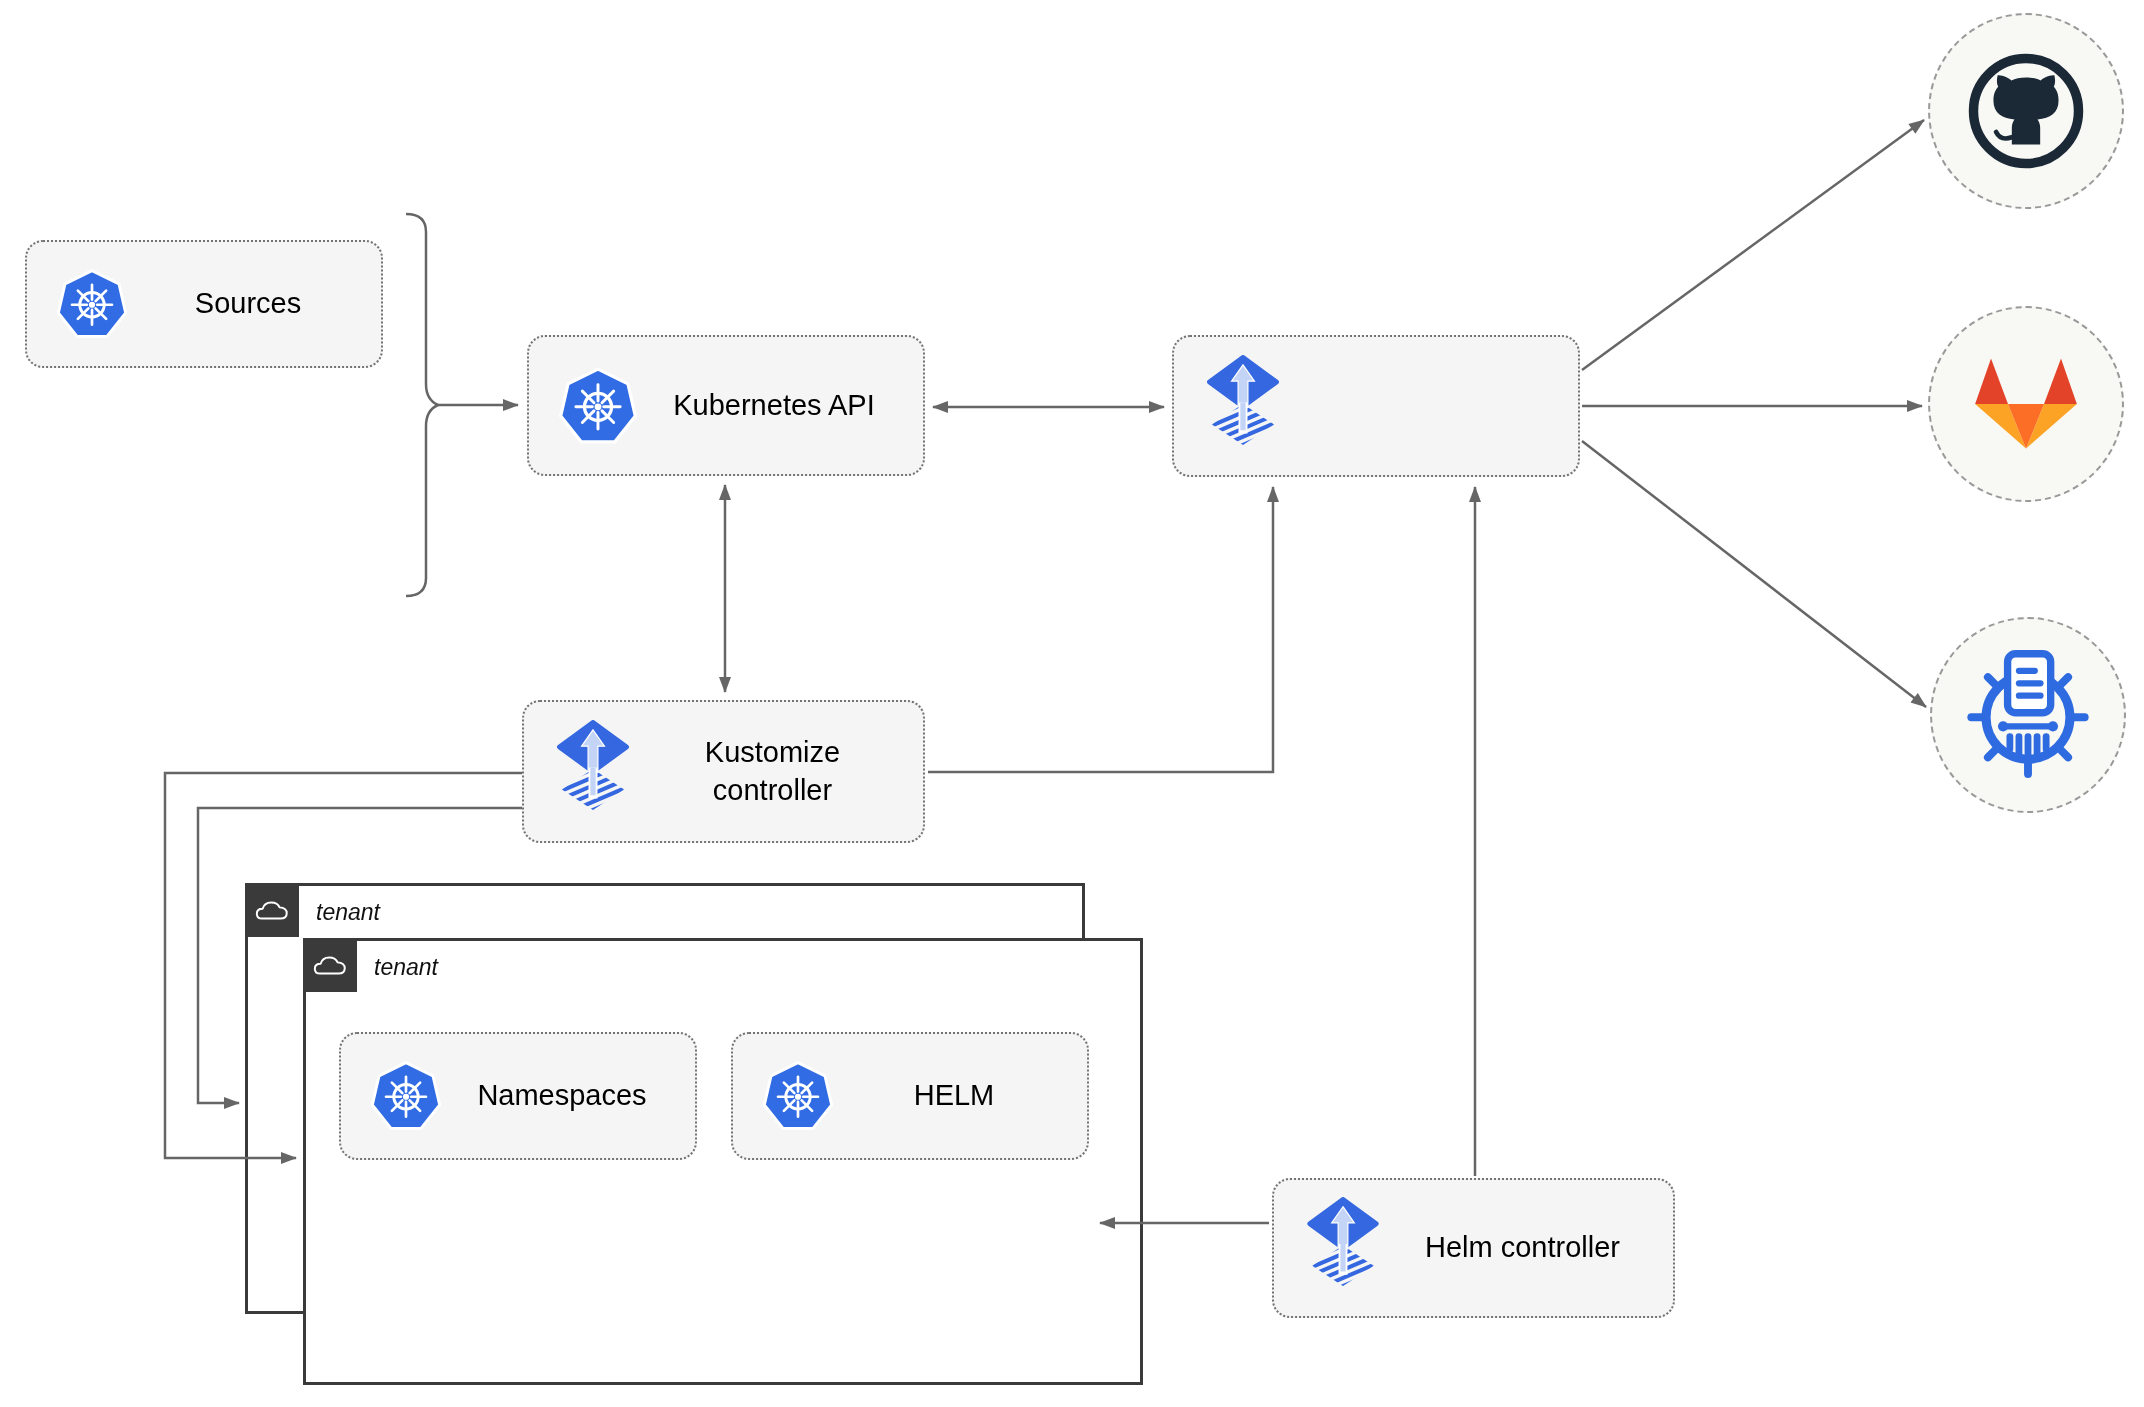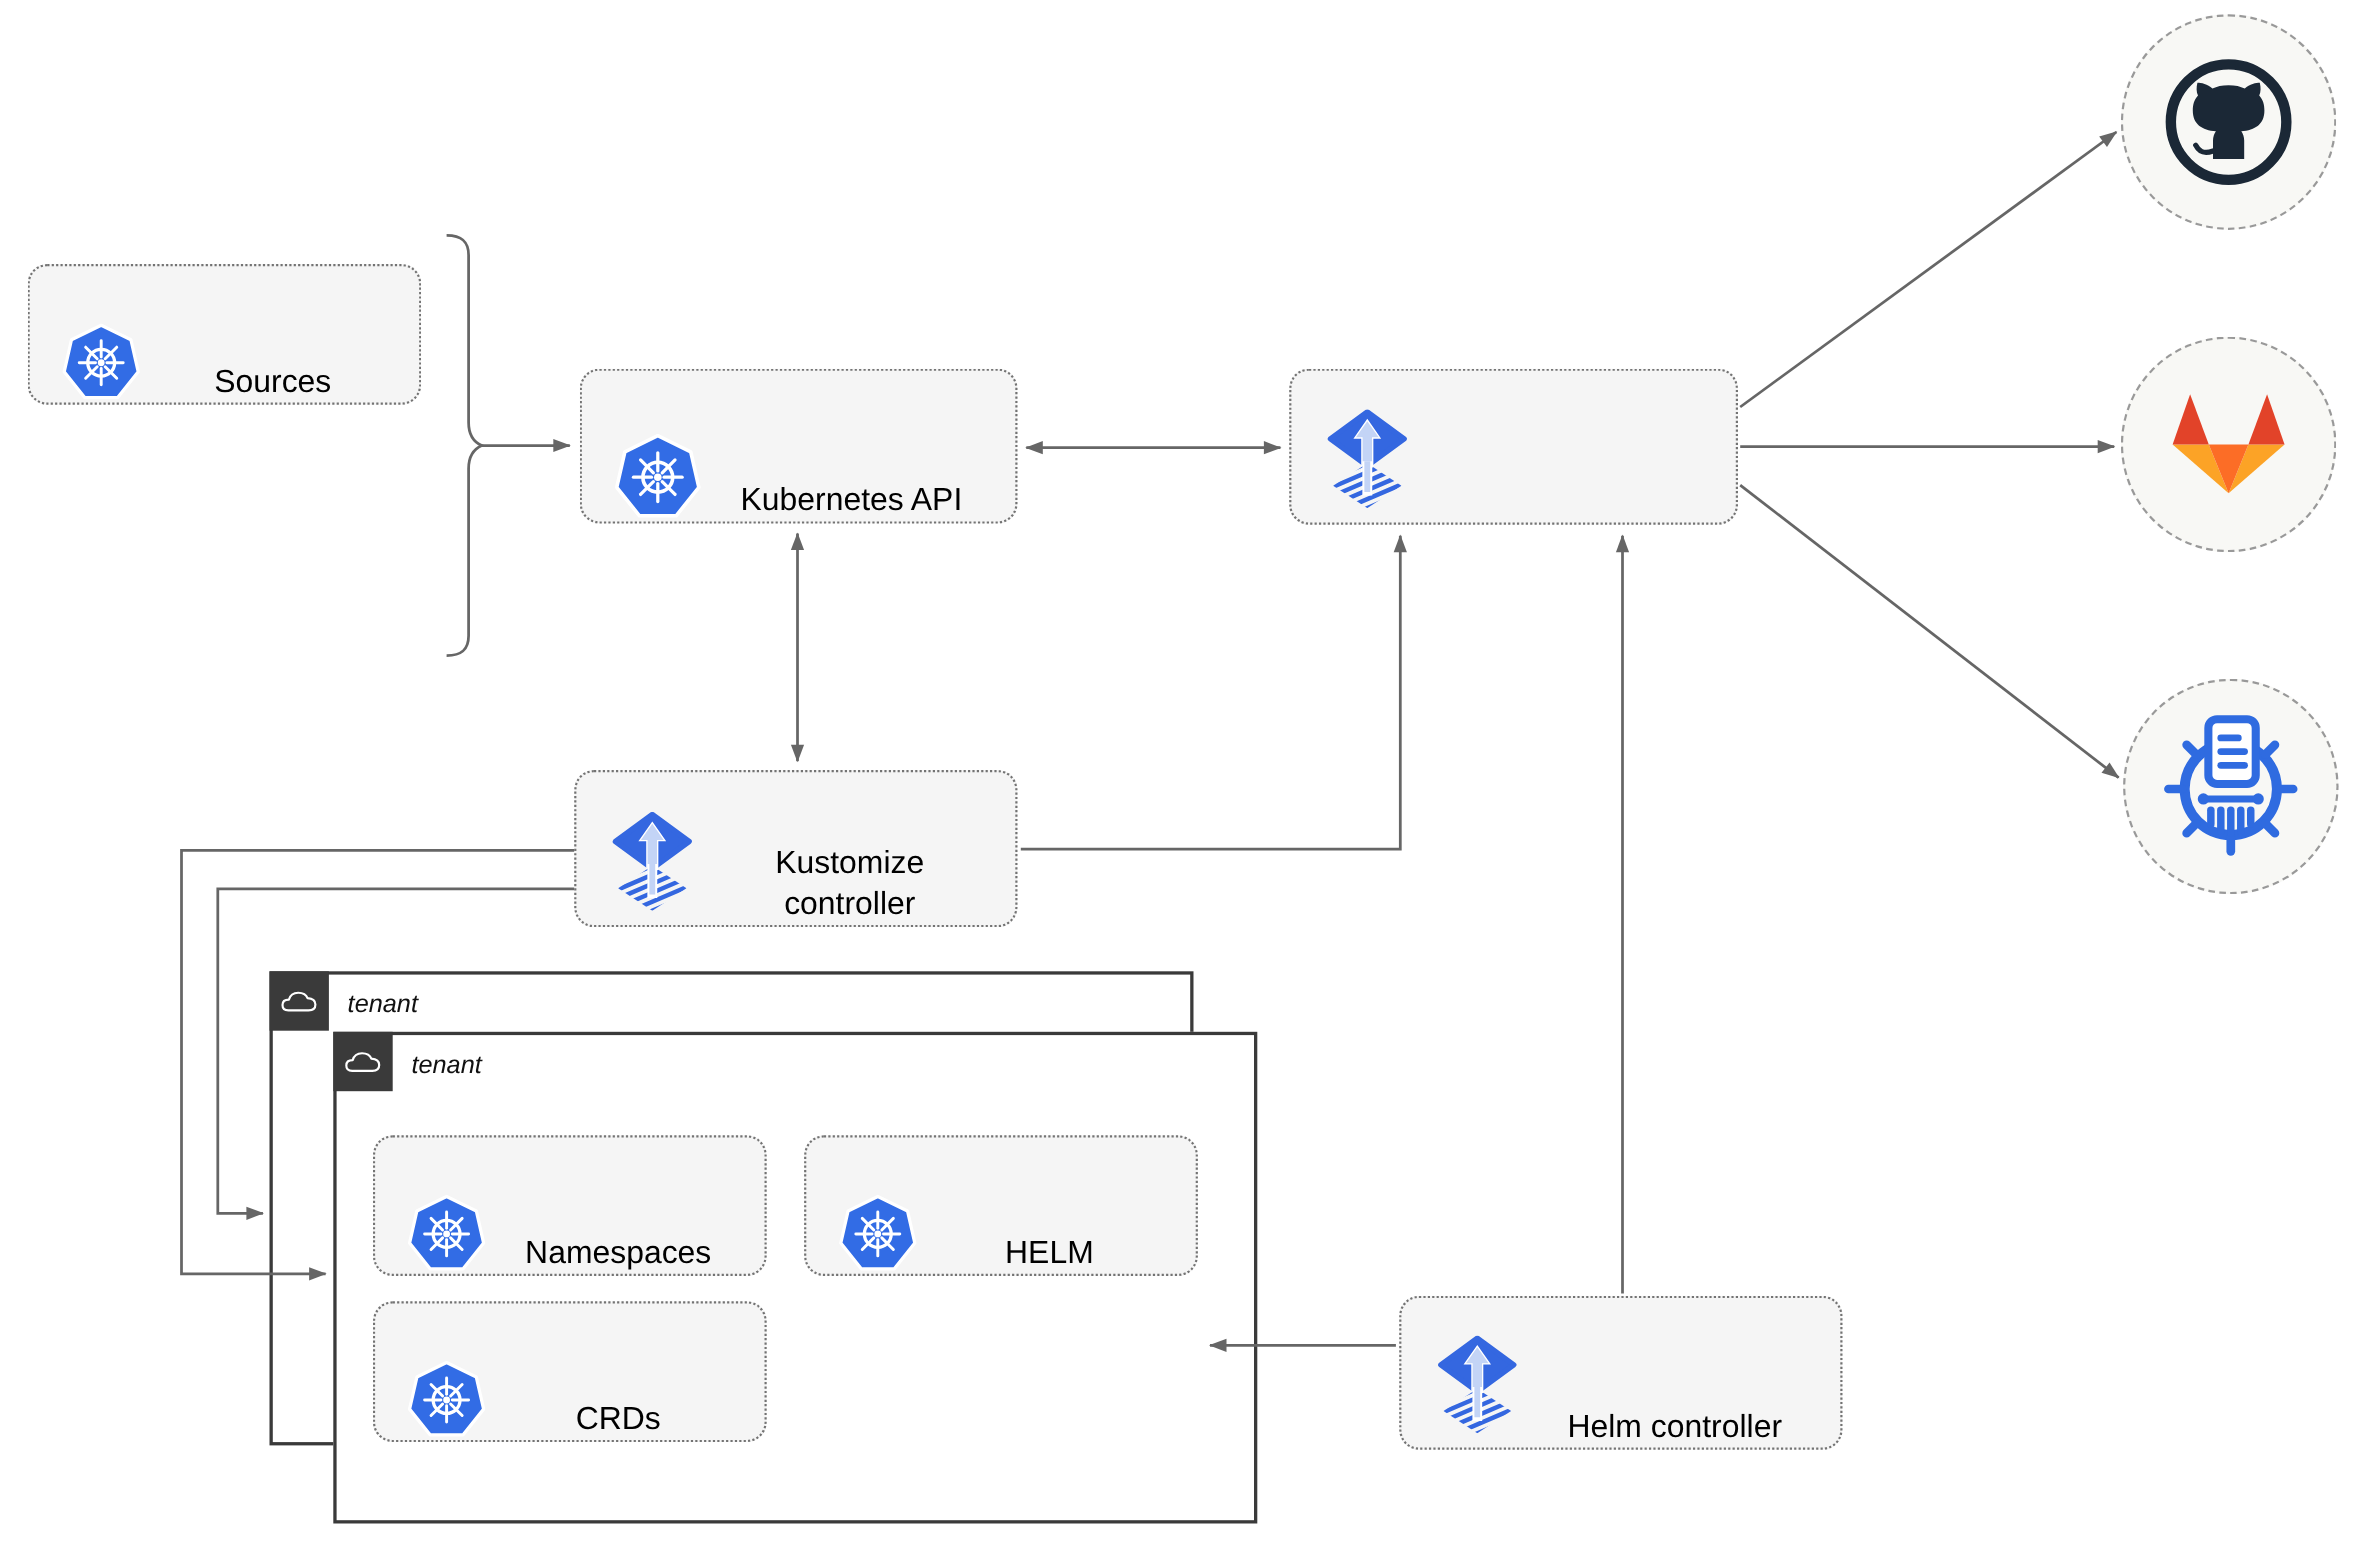--- a/index.html
+++ b/index.html
@@ -4,21 +4,21 @@
 <style>
   html,body{margin:0;padding:0;background:#ffffff;}
   #canvas{
     position:relative;width:2144px;height:1407px;background:#fff;
     font-family:"Liberation Sans",sans-serif;overflow:hidden;
   }
   
   .node{
     position:absolute;box-sizing:border-box;background:var(--node-fill,#f5f5f5);
     border:2px dotted var(--node-border,#737373);border-radius:18px;
-    display:flex;align-items:flex-end;z-index:30;
+    display:flex;align-items:center;z-index:30;
   }
   .node .icon{flex:0 0 auto;margin-left:28px;}
   .node .label{
     flex:1;text-align:center;font-size:29px;color:#000;line-height:1.28;
     padding-right:14px;white-space:pre-line;
   }
   .node.wrap .label{padding:0 52px 0 40px;}
   
   .tenant{
     position:absolute;box-sizing:border-box;background:#fff;
@@ -163,26 +163,20 @@
         <use href="#sym-k8s"></use>
       </svg>
     <div class="label">Namespaces</div>
   </div>
   <div class="node inner-node" style="left:731px;top:1032px;width:358px;height:128px">
     <svg class="icon" width="74" height="74" viewBox="0 0 100 100">
         <use href="#sym-k8s"></use>
       </svg>
     <div class="label">HELM</div>
   </div>
-  <div class="node inner-node" style="left:339px;top:1183px;width:358px;height:128px">
-    <svg class="icon" width="74" height="74" viewBox="0 0 100 100">
-        <use href="#sym-k8s"></use>
-      </svg>
-    <div class="label">CRDs</div>
-  </div>
 
   <div class="node" style="left:25px;top:240px;width:358px;height:128px">
     <svg class="icon" width="74" height="74" viewBox="0 0 100 100">
         <use href="#sym-k8s"></use>
       </svg>
     <div class="label">Sources</div>
   </div>
 
 
   <div class="node" style="left:527px;top:335px;width:398px;height:141px">

